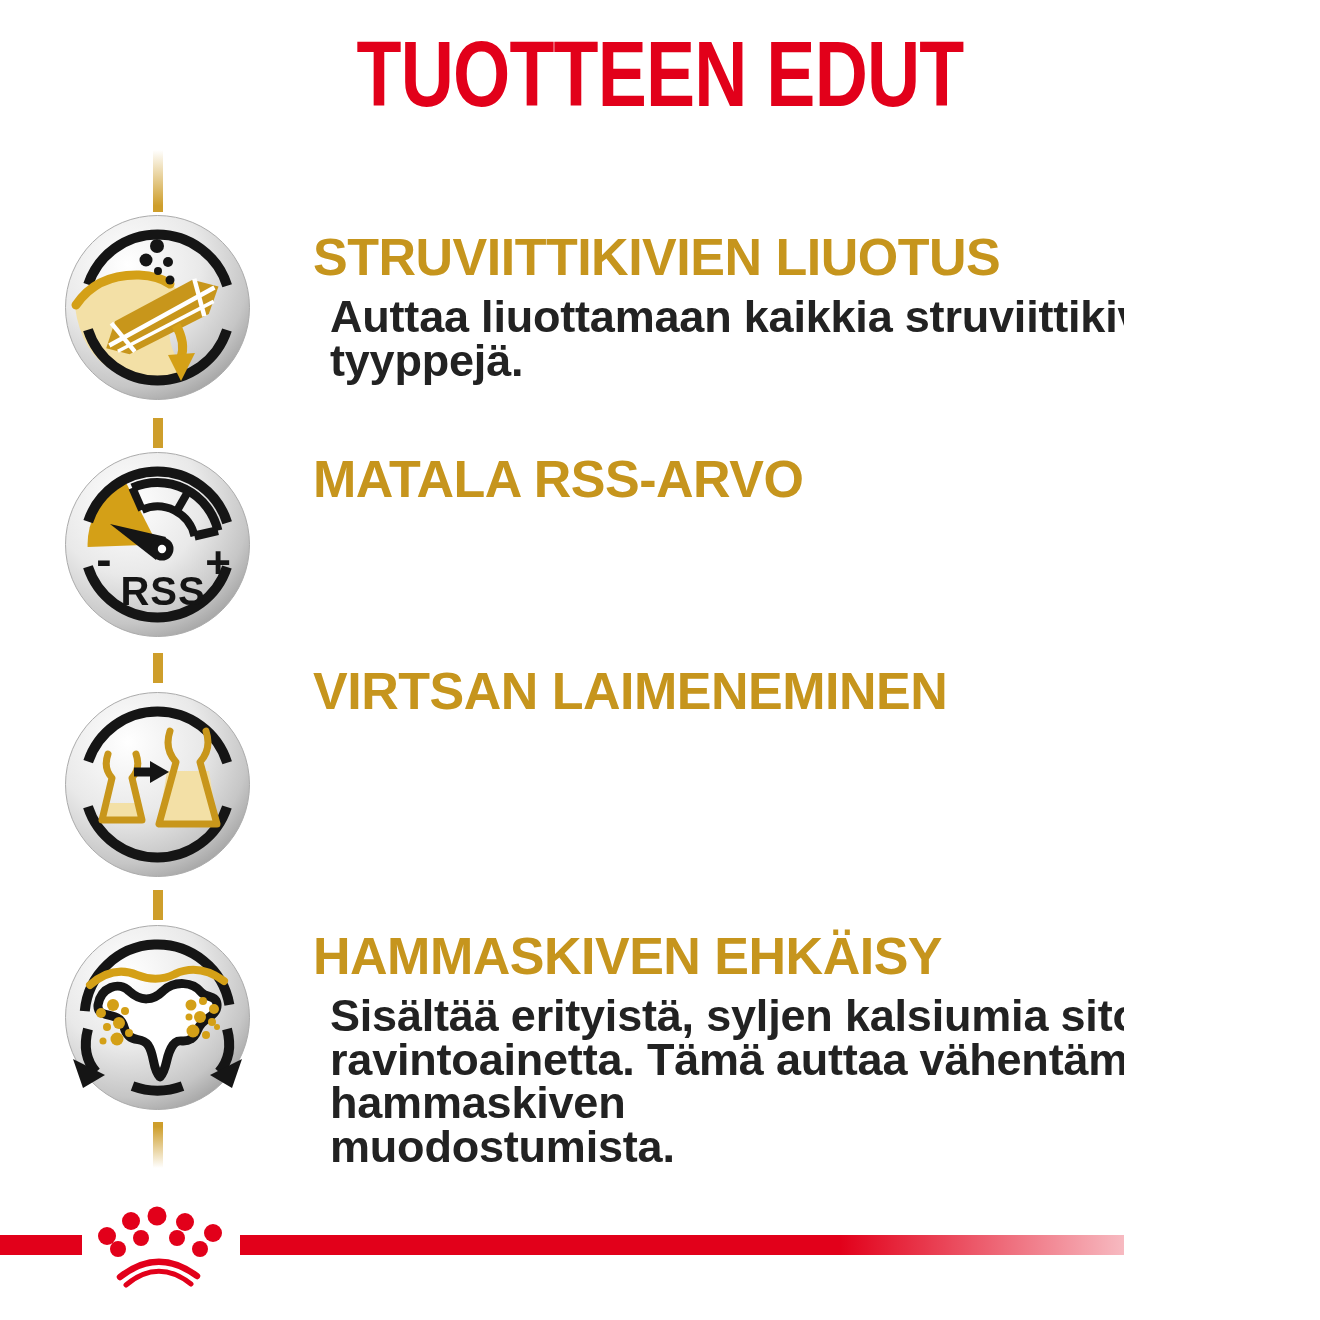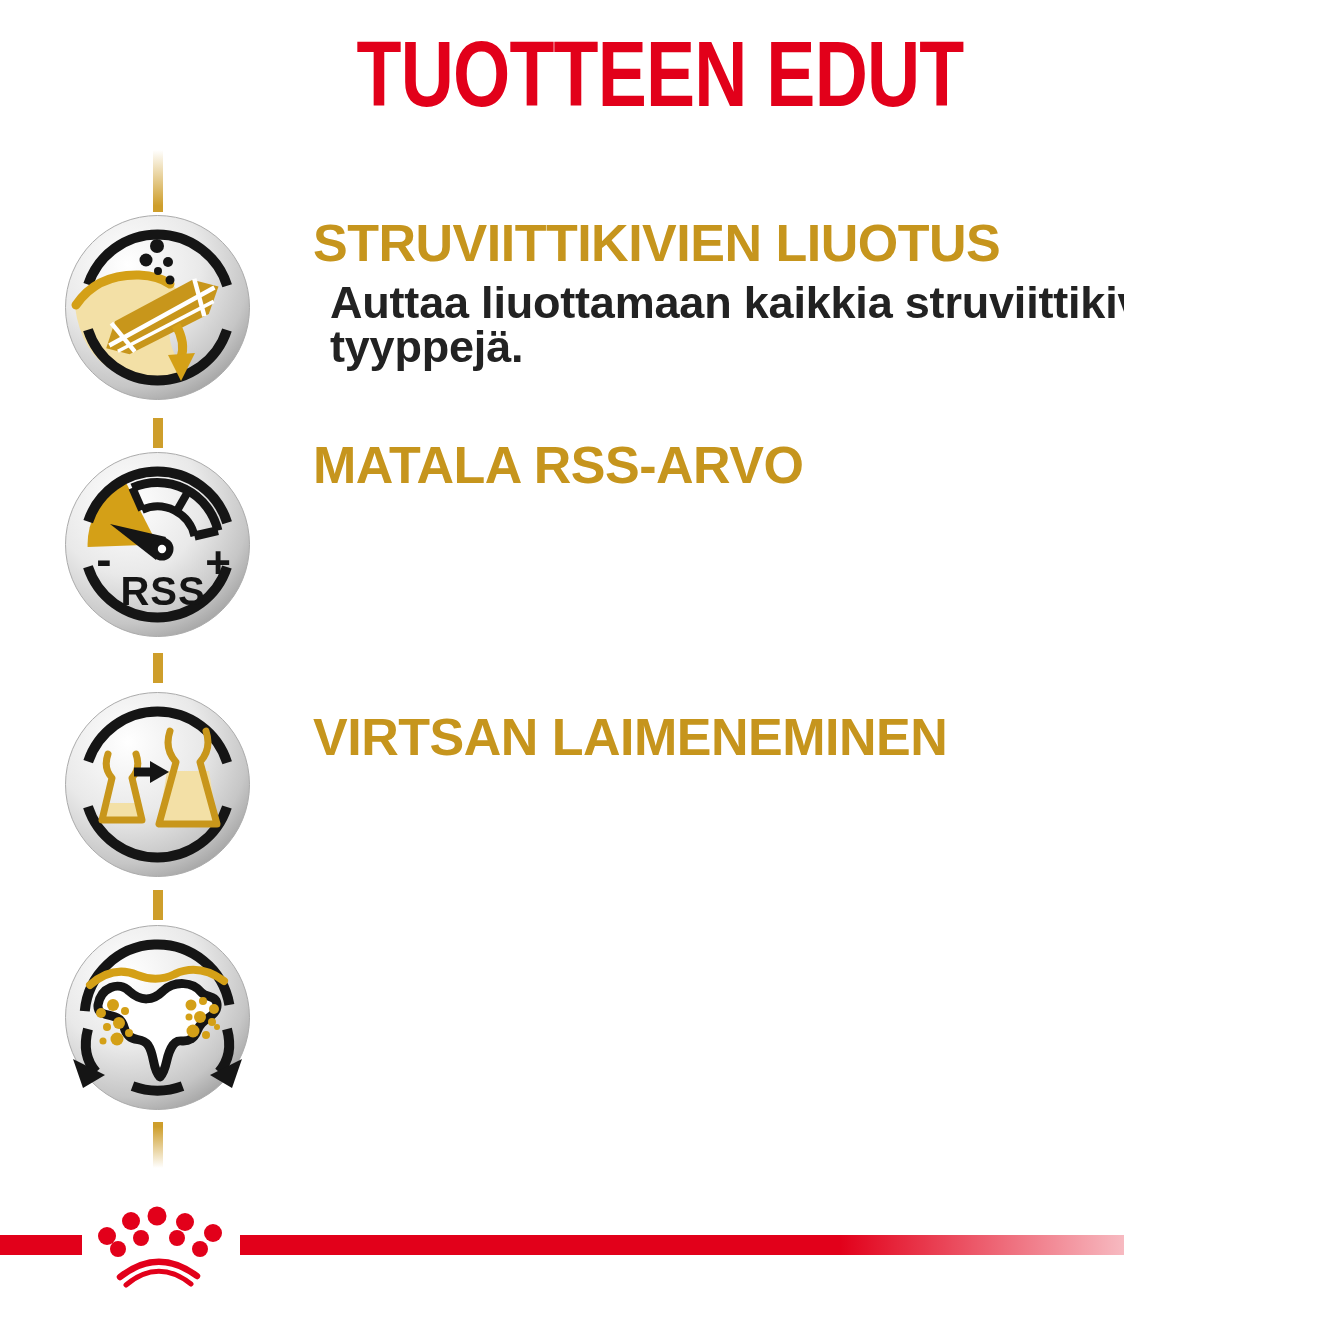--- a/index.html
+++ b/index.html
@@ -4,21 +4,21 @@
 <style>
   html,body{margin:0;padding:0;background:#ffffff;}
   .canvas{position:relative;width:1124px;height:1320px;background:#ffffff;overflow:hidden;
           font-family:"Liberation Sans", sans-serif;}
   
   .page-title{position:absolute;top:22px;left:0;width:1320px;text-align:center;margin:0;
               font-size:92px;line-height:104px;font-weight:bold;color:#E2001A;
               transform:scaleX(0.80);transform-origin:50% 50%;letter-spacing:-1px;white-space:nowrap;}
   
   .benefit{position:absolute;left:313px;width:990px;}
-  .benefit h2{margin:2px 0 10px 0;font-size:52px;line-height:42px;font-weight:bold;
+  .benefit h2{margin:16px 0 10px 0;font-size:52px;line-height:42px;font-weight:bold;
               color:#C6951D;letter-spacing:-0.5px;white-space:nowrap;}
   .benefit p{margin:17px;font-size:45px;line-height:43.5px;color:#222222;letter-spacing:-0.2px;
              white-space:pre-line;font-weight:bold;}
   
   .badge{position:absolute;left:65px;width:185px;height:185px;}
   
   .dash{position:absolute;left:153px;width:10px;background:#CE9E2B;}
   .dash.fade-top{background:linear-gradient(to bottom, rgba(206,158,43,0) 0%, #CE9E2B 90%);}
   .dash.fade-bottom{background:linear-gradient(to bottom, #CE9E2B 10%, rgba(206,158,43,0) 100%);}
   
@@ -159,22 +159,28 @@
     </g>
   </svg>
 
   <div class="benefit" style="top:220px;">
     <h2>STRUVIITTIKIVIEN LIUOTUS</h2>
     <p>Auttaa liuottamaan kaikkia struviittikivien tyyppejä.</p>
   </div>
   <div class="benefit" style="top:442px;">
     <h2>MATALA RSS-ARVO</h2>
   </div>
-  <div class="benefit" style="top:714px;">
+  <div class="benefit" style="top:654px;">
     <h2>VIRTSAN LAIMENEMINEN</h2>
+  </div>
+  <div class="benefit" style="top:919px;">
+    <h2>HAMMASKIVEN EHKÄISY</h2>
+    <p>Sisältää erityistä, syljen kalsiumia sitovaa
+ravintoainetta. Tämä auttaa vähentämään hammaskiven
+muodostumista.</p>
   </div>
 
   <div class="line-left"></div>
   <div class="line-right"></div>
   <svg class="crown" width="152" height="88" viewBox="0 0 152 88">
     <g fill="#E2001A">
       <circle cx="25" cy="32" r="9"></circle>
         <circle cx="49" cy="17" r="9"></circle>
         <circle cx="75" cy="12" r="9.5"></circle>
       <circle cx="103" cy="18" r="9"></circle>

